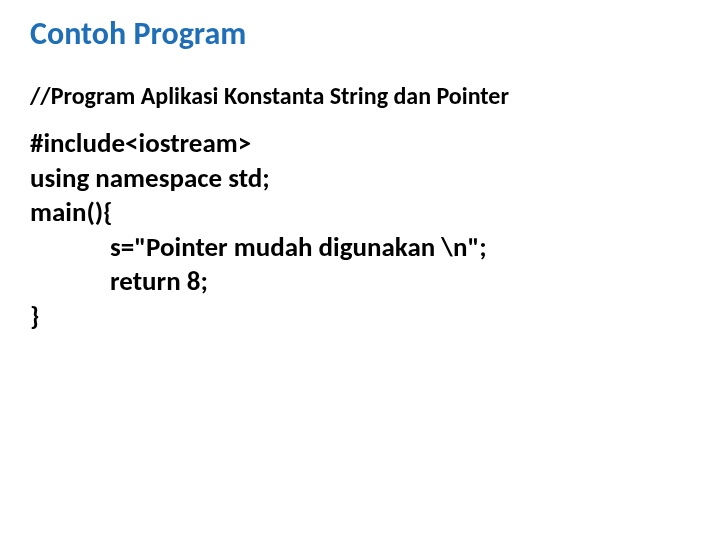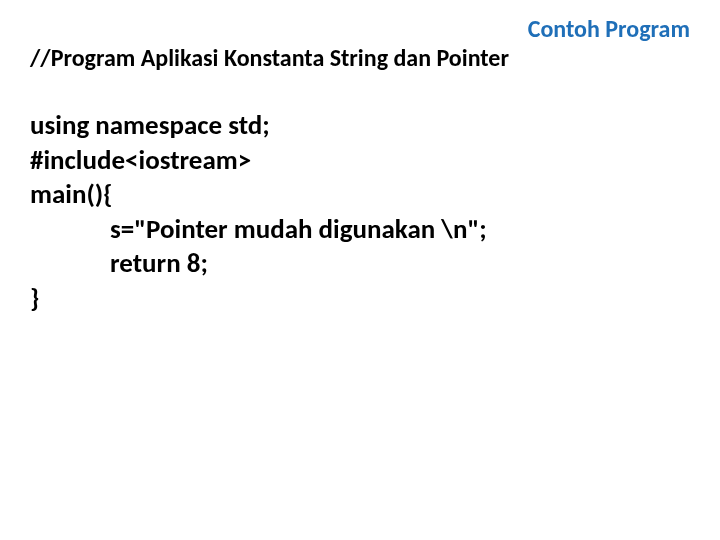--- a/index.html
+++ b/index.html
@@ -9,31 +9,32 @@
     }
     body {
       width: 720px;
       height: 540px;
       background: #ffffff;
       font-family: Calibri, 'Segoe UI', Arial, sans-serif;
       padding: 10px 30px;
       color: #000000;
     }
     .title {
-      text-align: right;
-      font-size: 24px;
+      text-align: left;
+      font-size: 32px;
       font-weight: bold;
       color: #1F6FB8;
+      margin-bottom: 28px;
       margin-top: 4px;
     }
     .comment {
       font-size: 24px;
       font-weight: bold;
       color: #000000;
-      margin-bottom: 36px;
+      margin-bottom: 16px;
     }
     .code-block {
       font-size: 27px;
       font-weight: bold;
       color: #000000;
       line-height: 1.28;
     }
     .code-line {
       white-space: pre;
     }
@@ -42,19 +43,19 @@
     }
   </style>
 </head>
 <body>
 
 <div class="title">Contoh Program</div>
 
 <div class="comment">//Program Aplikasi Konstanta String dan Pointer</div>
 
 <div class="code-block">
+  <div class="code-line">#include&lt;iostream&gt;</div>
   <div class="code-line">using namespace std;</div>
-  <div class="code-line">#include&lt;iostream&gt;</div>
   <div class="code-line">main(){</div>
   <div class="code-line indented">s="Pointer mudah digunakan \n";</div>
   <div class="code-line indented">return 8;</div>
   <div class="code-line">}</div>
 </div>
 
 </body></html>

